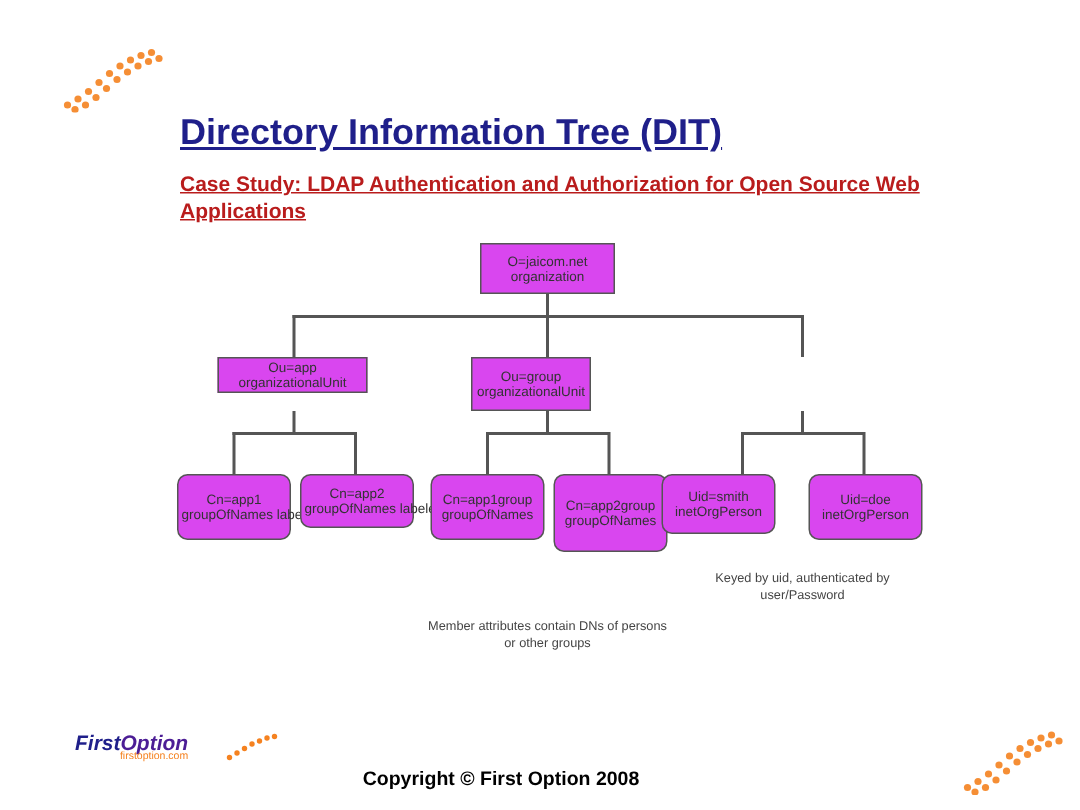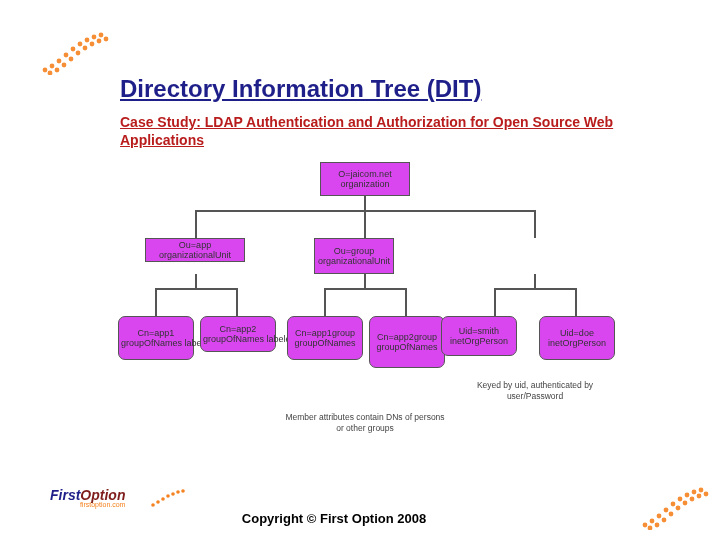--- a/index.html
+++ b/index.html
@@ -95,21 +95,21 @@
   }
   .logo {
     position: absolute;
     left: 50px;
     bottom: 32px;
     font-size: 14px;
     font-weight: bold;
     font-style: italic;
   }
   .logo .first { color: #1f1f8a; }
-  .logo .option { color: #7f1d1d; margin-top: 44px; }
+  .logo .option { color: #4c1d95; margin-top: 44px; }
   .logo .sub {
     display: block;
     font-size: 7px;
     font-weight: normal;
     font-style: normal;
     color: #f58220;
     margin-top: -2px;
     text-align: right;
   }
   .logo-dots {

